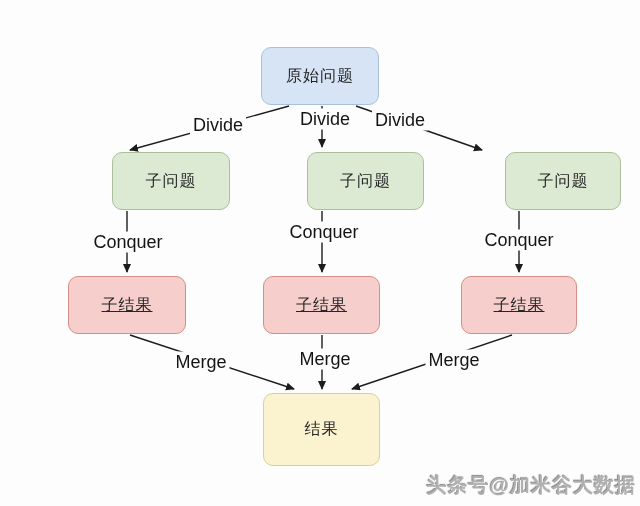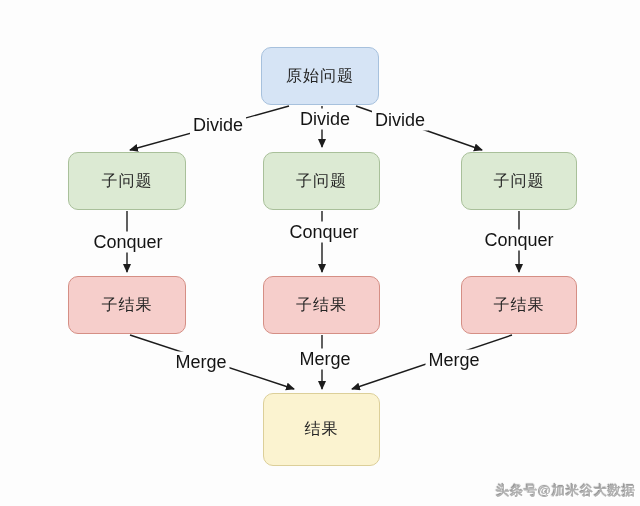--- a/index.html
+++ b/index.html
@@ -19,22 +19,22 @@
   .node{
     position:absolute;
     box-sizing:border-box;
     border-radius:10px;
     display:flex;align-items:center;justify-content:center;
     font-size:16px;
     color:#262626;
     letter-spacing:1px;
   }
   .node.blue  {background:#d6e4f5;border:1.5px solid #a7c1dd;}
-  .node.green {background:#dcead3;border:1.5px solid #a9c09a;}
-  .node.pink  {background:#f6cecb;border:1.5px solid #d58f85;}
+  .node.green {background:#dcead3;border:1.5px solid #a9c09a;margin-left:44px;}
+  .node.pink  {background:#f6cecb;border:1.5px solid #d58f85;text-decoration:underline;}
   .node.yellow{background:#fbf3d0;border:1.5px solid #dccf99;}
 
   .n-original {left:261px;top:47px; width:118px;height:58px;}
   .n-sp1      {left:68px; top:152px;width:118px;height:58px;}
   .n-sp2      {left:263px;top:152px;width:117px;height:58px;}
   .n-sp3      {left:461px;top:152px;width:116px;height:58px;}
   .n-sr1      {left:68px; top:276px;width:118px;height:58px;}
   .n-sr2      {left:263px;top:276px;width:117px;height:58px;}
   .n-sr3      {left:461px;top:276px;width:116px;height:58px;}
   .n-result   {left:263px;top:393px;width:117px;height:73px;}
@@ -53,22 +53,22 @@
   .el-divide3 {left:400px;top:120px;}
   .el-conquer1{left:128px;top:242px;}
   .el-conquer2{left:324px;top:232px;}
   .el-conquer3{left:519px;top:240px;}
   .el-merge1  {left:201px;top:362px;}
   .el-merge2  {left:325px;top:359px;}
   .el-merge3  {left:454px;top:360px;}
 
   .watermark{
     position:absolute;
-    right:4px;top:482px;
-    font-size:13px;
+    right:4px;top:472px;
+    font-size:20px;
     font-weight:700;
     letter-spacing:1px;
     color:#b0b0b0;
     text-shadow:1px 1px 0 #ffffff,-1px -1px 1px #878787;
   }
 </style>
 </head>
 <body>
 
 <div class="canvas">

